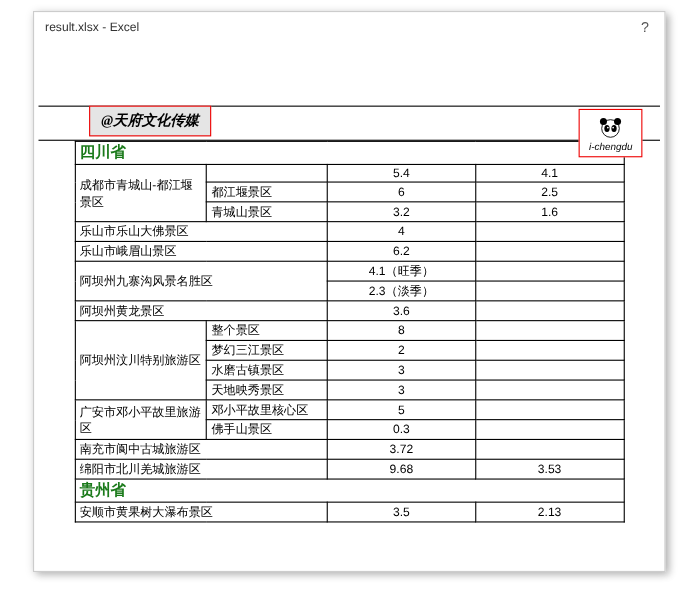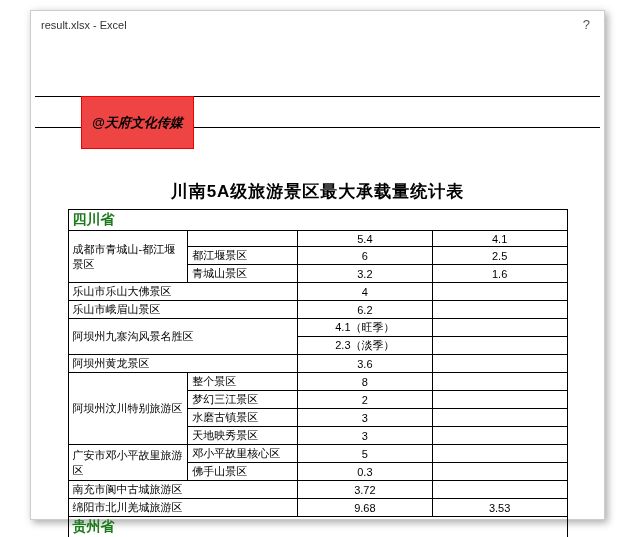--- a/index.html
+++ b/index.html
@@ -45,23 +45,24 @@
       left: 0;
       right: 0px;
       height: 1px;
       background: #000;
     }
     .watermark-box {
       position: absolute;
       left: 46px;
       top: 58px;
       border: 1px solid #e00;
-      padding: 16px 10px;
-      background: #ef4444;
+      padding: 4px 10px;
+      background: #e5e5e5;
       z-index: 2;
+      font-family: Liberation Serif, serif;
     }
     .watermark-box span {
       font-weight: bold;
       font-style: italic;
       font-size: 13px;
     }
     .logo-box {
       position: absolute;
       right: 20px;
       top: 88px;
@@ -122,22 +123,35 @@
   </div>
 
   <div class="document-area">
     <div class="header-section">
       <div class="top-line"></div>
       <div class="watermark-box">
         <span>@天府文化传媒</span>
       </div>
     </div>
 
-
-    <div class="doc-title">川南5A级旅游景区最大承载量统计表</div>
+    <div class="logo-box">
+      <div class="panda">
+        <svg viewBox="0 0 40 30">
+          <circle cx="20" cy="16" r="10" fill="#fff" stroke="#000" stroke-width="1"></circle>
+          <circle cx="12" cy="8" r="4" fill="#000"></circle>
+          <circle cx="28" cy="8" r="4" fill="#000"></circle>
+          <ellipse cx="16" cy="16" rx="3" ry="4" fill="#000"></ellipse>
+          <ellipse cx="24" cy="16" rx="3" ry="4" fill="#000"></ellipse>
+          <circle cx="17" cy="15" r="1" fill="#fff"></circle>
+          <circle cx="23" cy="15" r="1" fill="#fff"></circle>
+        </svg>
+      </div>
+      <div class="logo-text">i-chengdu</div>
+    </div>
+
 
     <table class="data-table">
       <tbody>
           <tr class="province-row">
         <td colspan="4">四川省</td>
       </tr>
       <tr>
         <td class="col-name" rowspan="3">成都市青城山-都江堰景区</td>
         <td class="col-sub"></td>
         <td class="col-v1">5.4</td>

